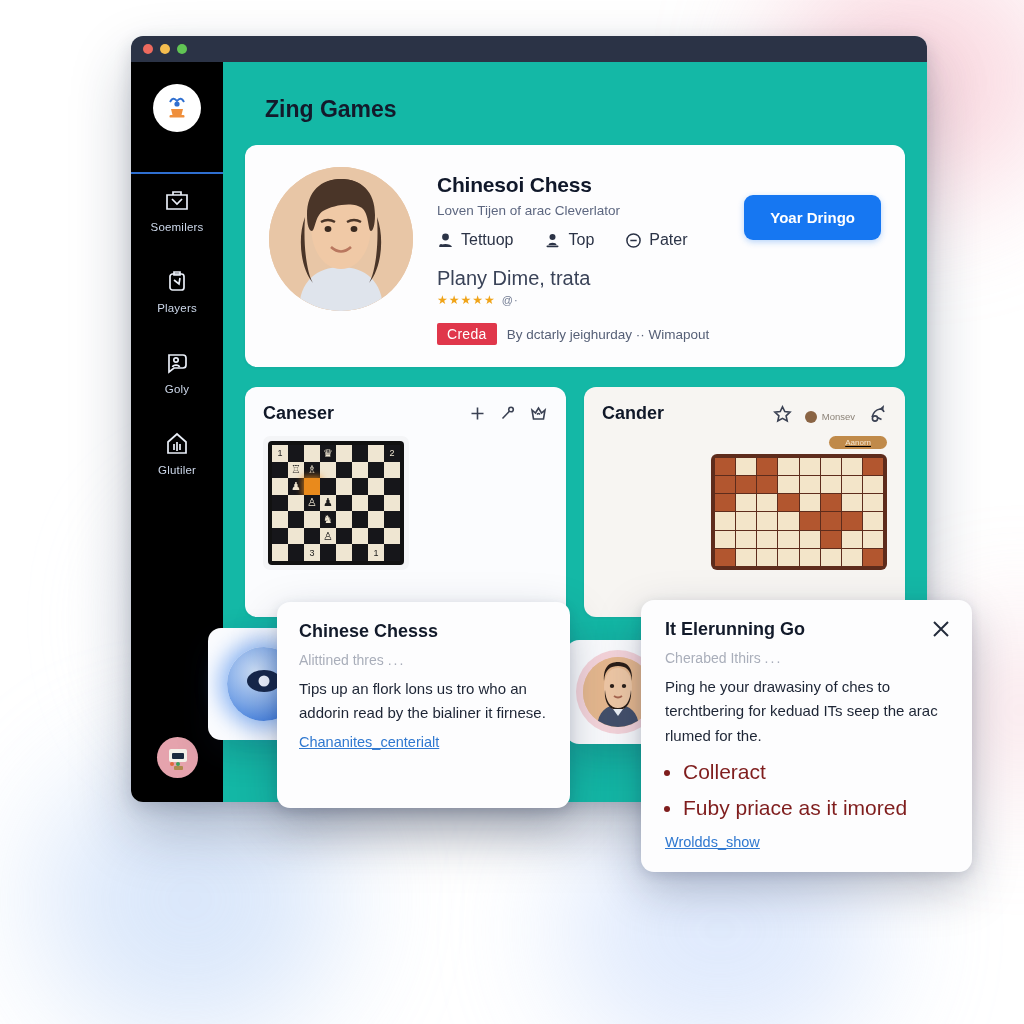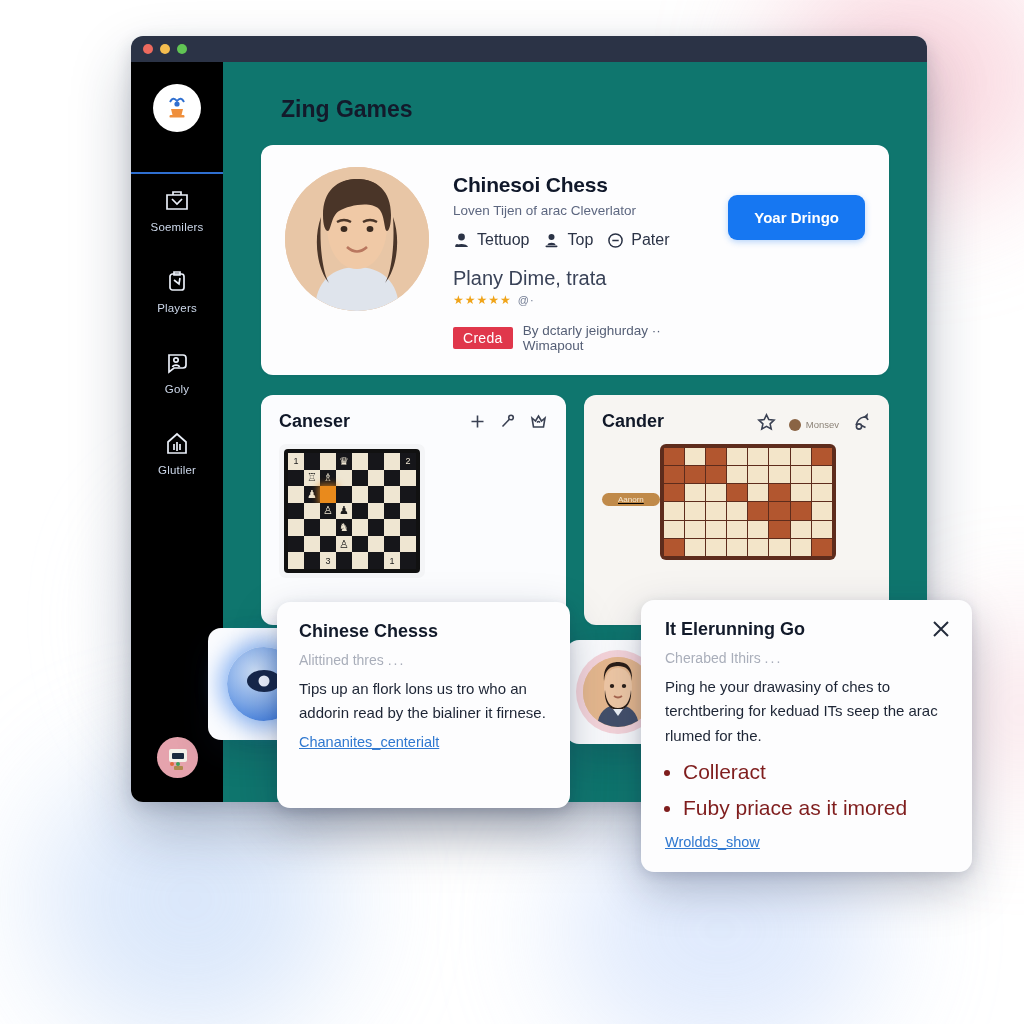--- a/index.html
+++ b/index.html
@@ -48,32 +48,32 @@
   .nav { margin-top:56px; width:100%; display:flex; flex-direction:column; align-items:center; gap:36px; }
   .nav-item { display:flex; flex-direction:column; align-items:center; gap:7px; cursor:pointer; width:100%; }
   .nav-item svg { stroke:#e9eef7; fill:none; stroke-width:1.7; }
   .nav-label { font-size:11.5px; color:#cdd8ea; letter-spacing:.2px; }
 
   .sidebar-avatar { position:absolute; bottom:24px; left:26px; width:41px; height:41px;
                     border-radius:50%; background:#e5a3ad; overflow:hidden;
                     display:flex; align-items:center; justify-content:center; }
 
   
-  .main { flex:1; background:#0f766e; padding:0 38px; overflow:hidden; position:relative; }
+  .main { flex:1; background:#14b8a6; padding:0 22px; overflow:hidden; position:relative; }
   .page-title { font-size:23px; font-weight:bold; color:#131a2b; padding:34px 0 22px 20px; }
 
   .hero {
     background:#fdfdfe; border-radius:12px; padding:22px 24px; display:flex; gap:24px;
     box-shadow:0 1px 3px rgba(26,40,70,.08);
   }
   .hero-photo { width:144px; height:144px; border-radius:50%; flex:0 0 144px; overflow:hidden; background:#e8c6a6; position:relative;}
   .hero-info { flex:1; padding-top:6px; }
   .hero-title { font-size:21px; font-weight:bold; color:#10182a; letter-spacing:-.2px; }
   .hero-sub { font-size:13.5px; color:#5d6780; margin-top:6px; }
-  .stats { display:flex; gap:14px; margin-top:13px; align-items:center;text-align:right; }
+  .stats { display:flex; gap:31px; margin-top:13px; align-items:center;text-align:right; }
   .stat { display:flex; align-items:center; gap:7px; font-size:16px; color:#2b3346; }
   .stat svg { fill:#2b3346; }
   .hero-meta { font-size:20px; color:#3b4considered; color:#3a4358; margin-top:18px; }
   .stars { margin-top:3px; font-size:12px; color:#f0a419; letter-spacing:1px; display:flex; align-items:center; gap:6px;}
   .stars .at { color:#6b7governor; color:#6b7governor; }
   .stars .at { color:#717b92; font-size:11px; }
   .credit-row { display:flex; align-items:center; gap:10px; margin-top:16px; }
   .badge { background:#e0374b; color:#fff; font-size:14px; font-weight:normal;
            padding:3px 10px; border-radius:2px; letter-spacing:.3px; }
   .credit-text { font-size:13.5px; color:#555f76; }
@@ -104,21 +104,21 @@
   .sq.light { background:#efe6d2; } .sq.dark { background:#16161a; color:#efe6d2; }
   .sq.hl { background:#e98a1c; box-shadow:0 0 6px 2px rgba(233,138,28,.7); }
   .sq .pc { font-size:11px; line-height:1; }
 
   .players { flex:1; display:flex; flex-direction:column; gap:9px; padding-top:2px; }
   .player { display:flex; align-items:center; gap:10px; }
   .pav { width:22px; height:22px; border-radius:50%; flex:0 0 22px; }
   .pname { font-size:14.5px; font-weight:bold; color:#18202f; }
 
   
-  .goboard-wrap { flex:1; display:flex; flex-direction:row; align-items:center;text-decoration:underline; }
+  .goboard-wrap { flex:1; display:flex; flex-direction:column; align-items:flex-end;text-decoration:underline; }
   .go-pill { background:#c08a4a; color:#f6e6cf; font-size:8px; padding:2px 16px; border-radius:8px; margin-bottom:5px; }
   .goboard { width:176px; height:116px; background:#5e2c1c; border-radius:6px; padding:4px;
              display:grid; grid-template-columns:repeat(8,1fr); grid-template-rows:repeat(6,1fr); gap:1px; }
   .gsq.l { background:#f3e5c9; } .gsq.d { background:#b2562f; }
 
   
   .popup { position:absolute; background:#fdfdfe; border-radius:13px;
            box-shadow:0 18px 46px rgba(23,36,64,.26), 0 3px 12px rgba(23,36,64,.12); }
   .popup-a { left:277px; top:602px; width:293px; height:206px; padding:19px 22px; overflow:hidden; }
   .popup-b { left:641px; top:600px; width:331px; height:272px; padding:19px 24px; }

